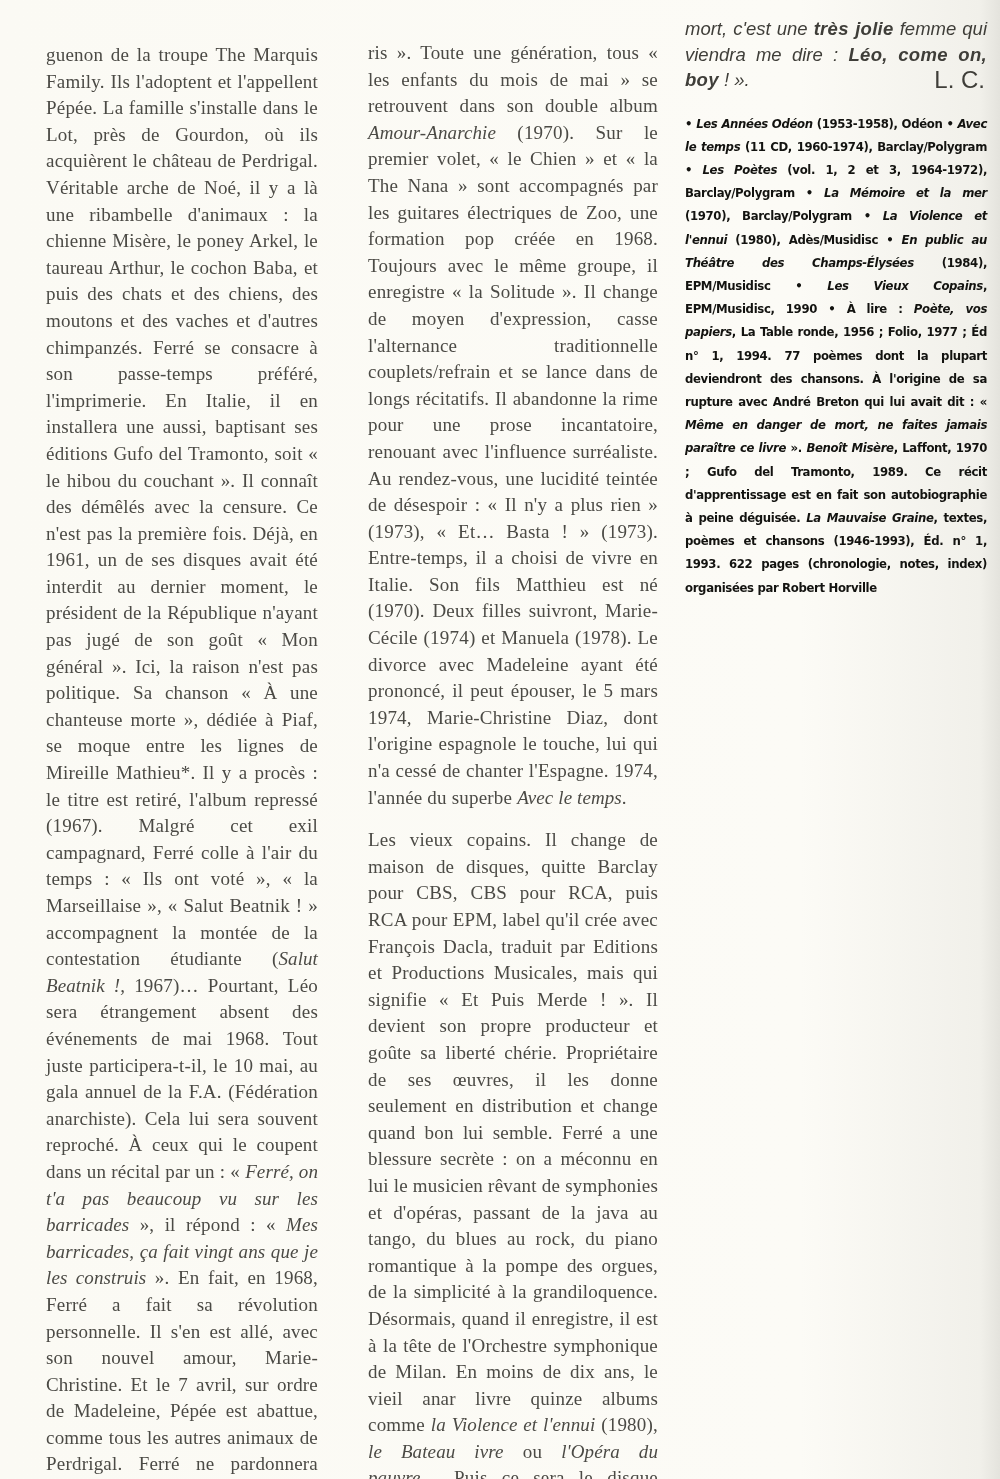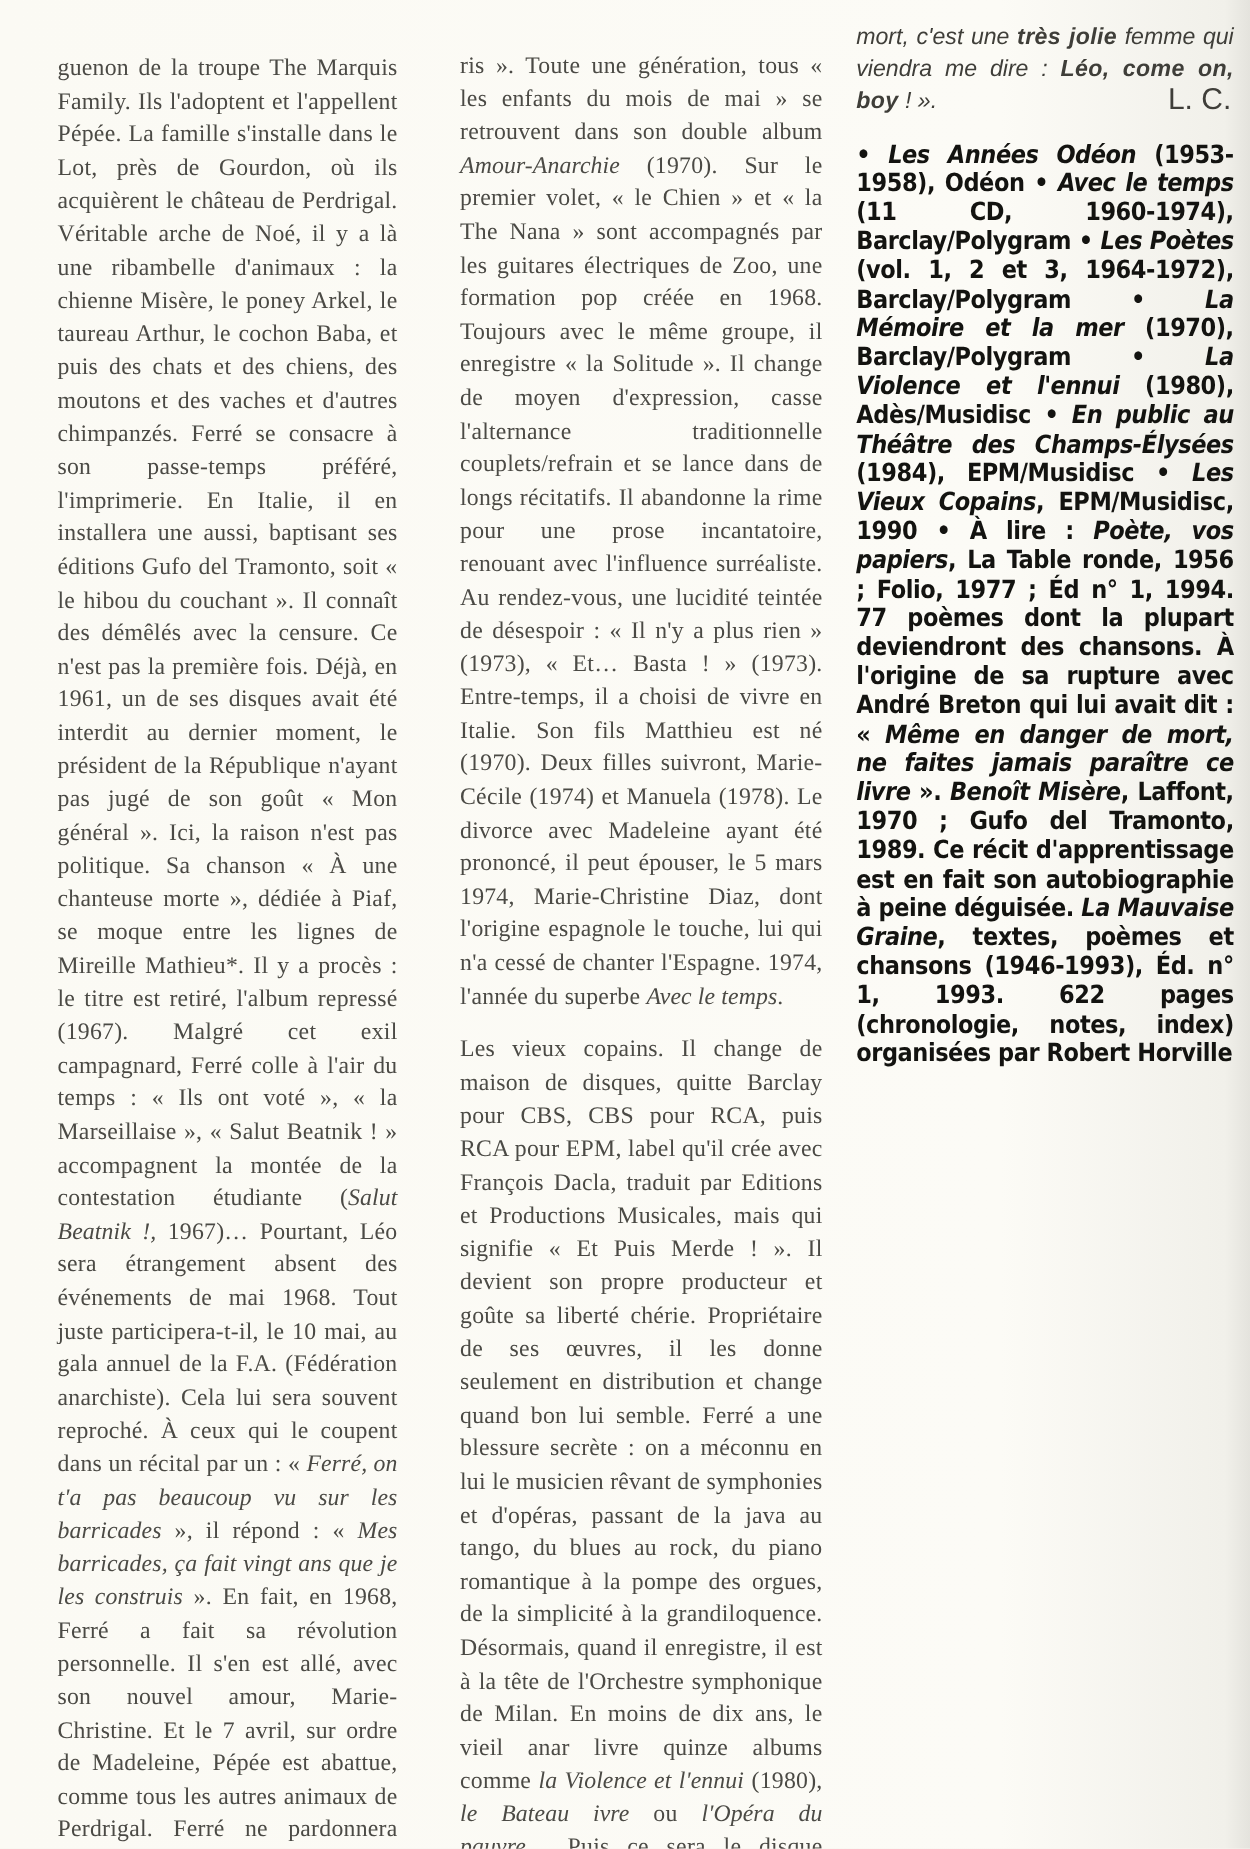--- a/index.html
+++ b/index.html
@@ -57,21 +57,21 @@
     font-size: 24px;
     color: #3f3e39;
     background: transparent;
   }
 
   .disco {
     margin: 19px 0 0 0;
     font-family: "DejaVu Sans", "Liberation Sans", sans-serif;
     font-stretch: condensed;
     font-weight: 700;
-    font-size: 20px;
+    font-size: 13px;
     line-height: 23.2px;
     letter-spacing: -0.35px;
     color: #131310;
     text-align: justify;
     text-justify: inter-word;
   }
   .disco i { font-weight: 700; }
 </style>
 </head>
 <body>

